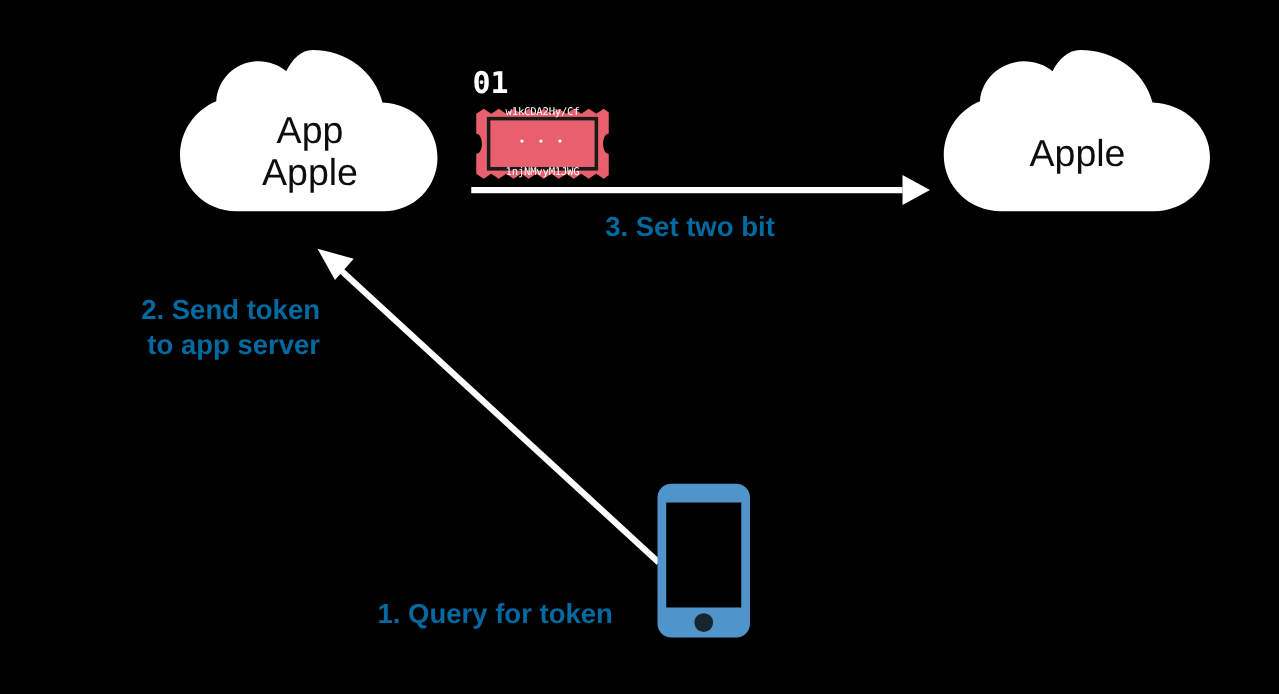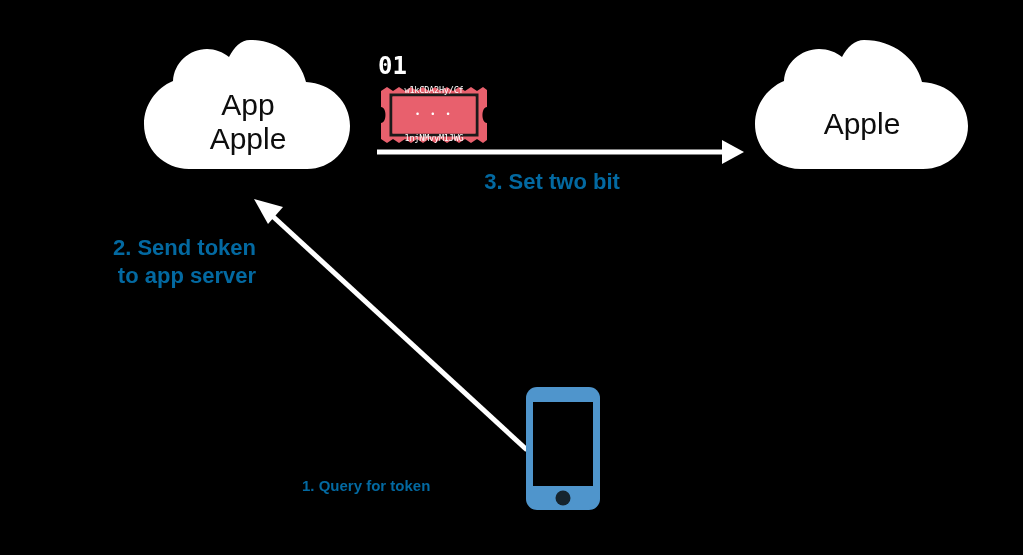--- a/index.html
+++ b/index.html
@@ -138,21 +138,21 @@
     position: absolute;
     color: #0369a1;
     font-family: "Liberation Sans", sans-serif;
     font-weight: 700;
     white-space: pre-line;
     line-height: 1.25;
   }
   #label-step1 {
     left: 302px;
     top: 477px;
-    font-size: 15px;
+    font-size: 22px;
     text-align: right;
   }
   #label-step2 {
     left: 46px;
     top: 234px;
     width: 210px;
     font-size: 22px;
     text-align: right;
   }
   #label-step3 {

